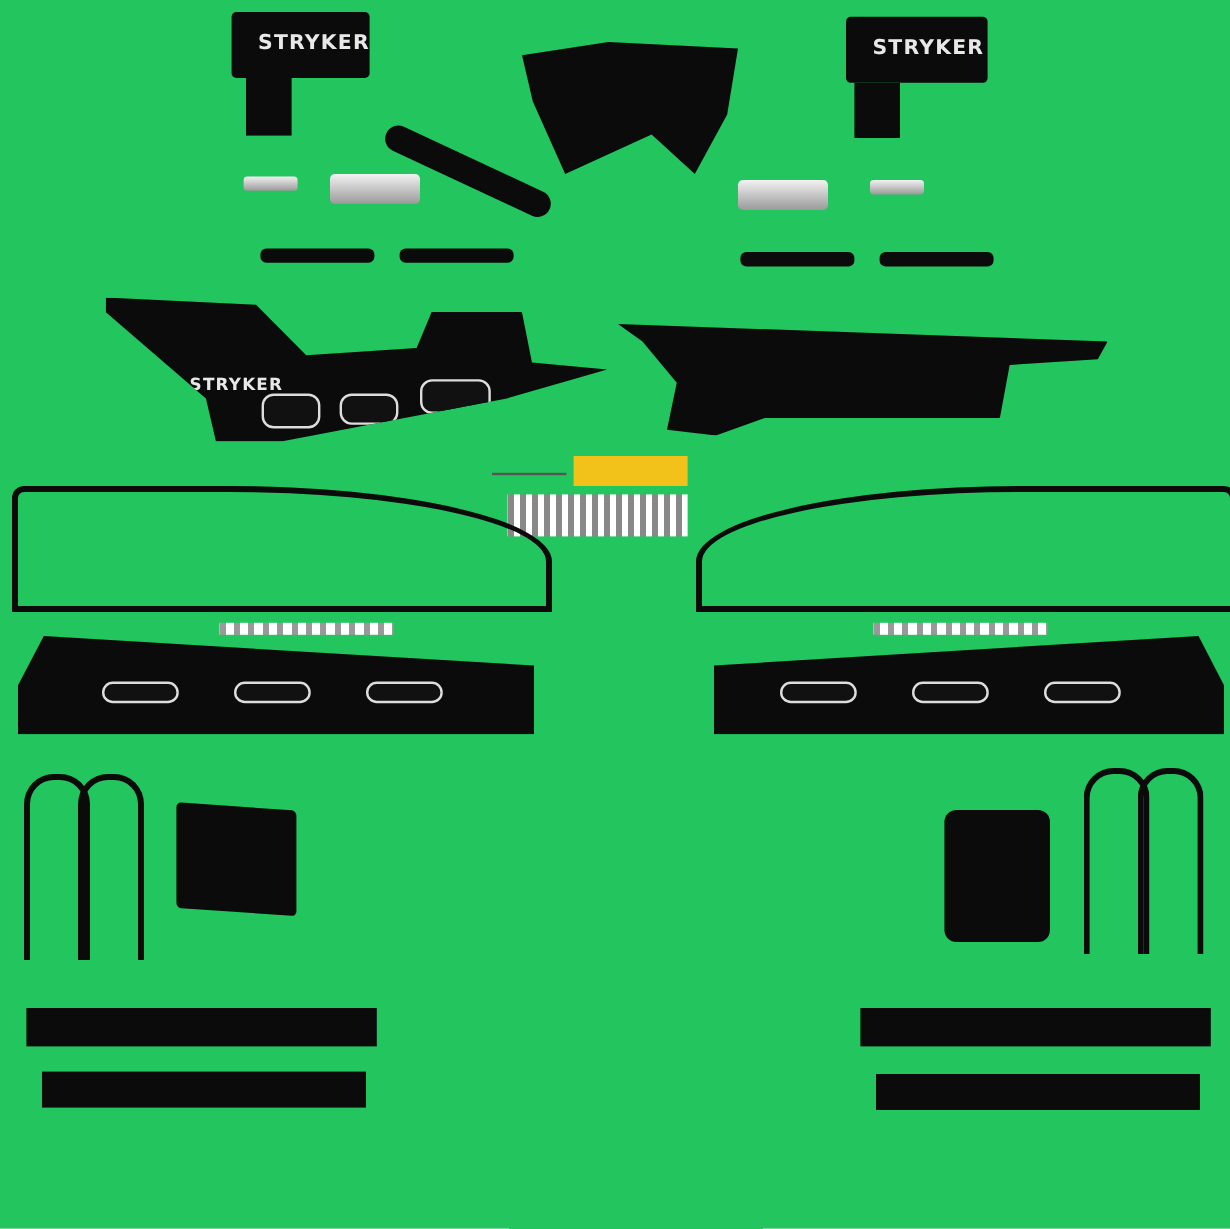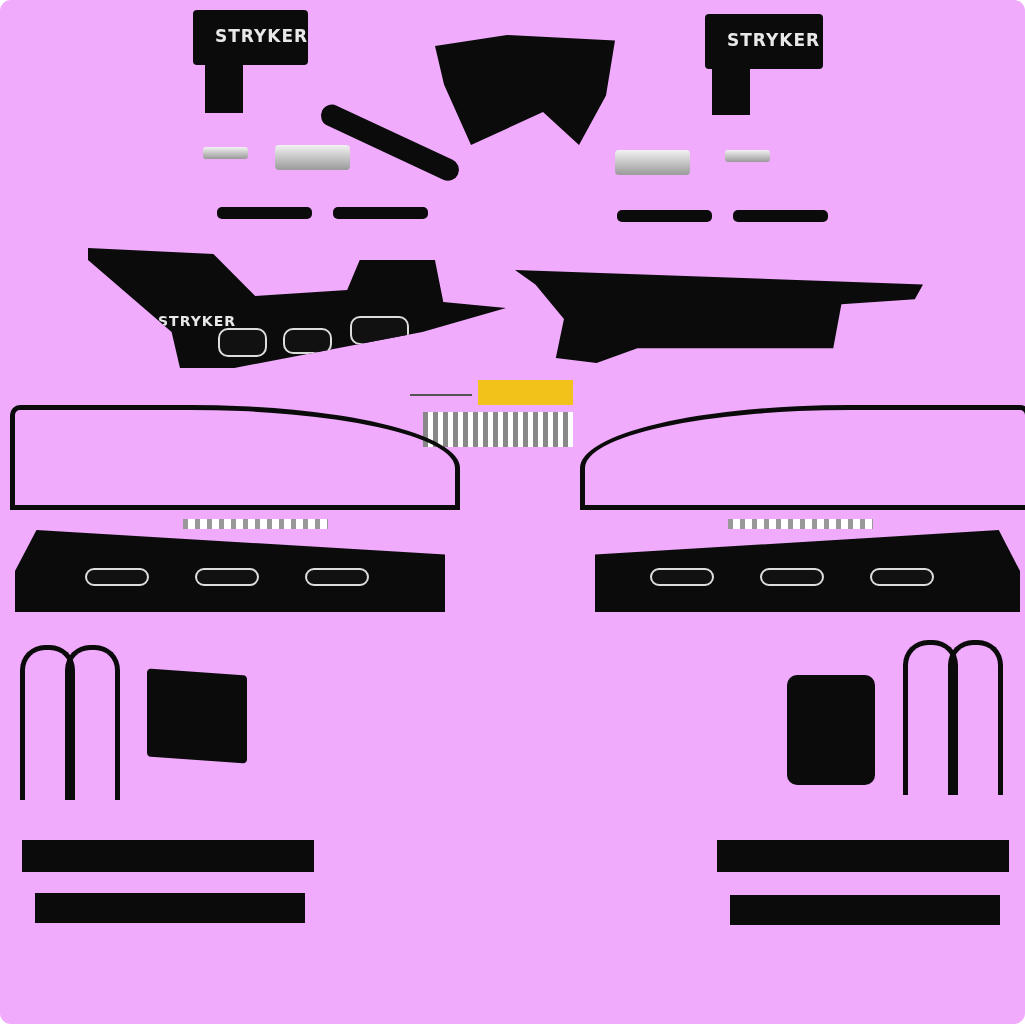--- a/index.html
+++ b/index.html
@@ -1,16 +1,16 @@
 <!DOCTYPE html>
 <html><head>
 <meta charset="utf-8">
 <style>
   html,body{margin:0;padding:0;background:#fff;}
-  #canvas{position:relative;width:1025px;height:1024px;background:#f0abfc;overflow:hidden;font-family:"Liberation Sans",sans-serif;border-radius:11px;}
+  #canvas{position:relative;width:1025px;height:1024px;background:#22c55e;overflow:hidden;font-family:"Liberation Sans",sans-serif;}
   .part{position:absolute;}
   .blk{background:#0b0b0b;}
   .logo-text{position:absolute;color:#e8e8e8;font-weight:bold;font-family:"DejaVu Sans",sans-serif;letter-spacing:1px;}
   .cut{position:absolute;border:2px solid #ddd;border-radius:10px;background:#111;}
   .chrome{background:linear-gradient(#f2f2f2,#9a9a9a);}
 </style>
 </head>
 <body>
 
 <div id="canvas">

